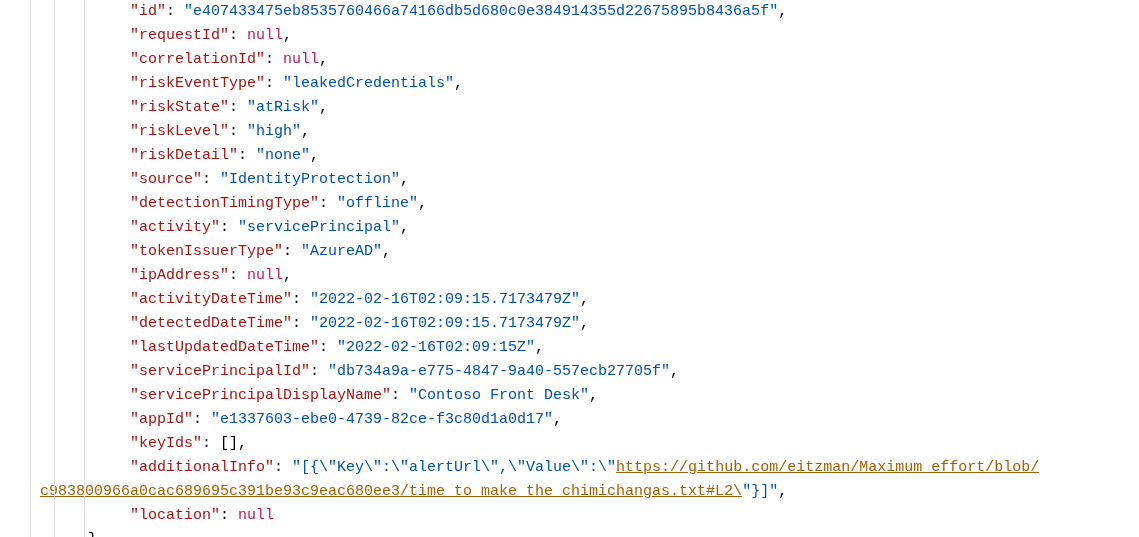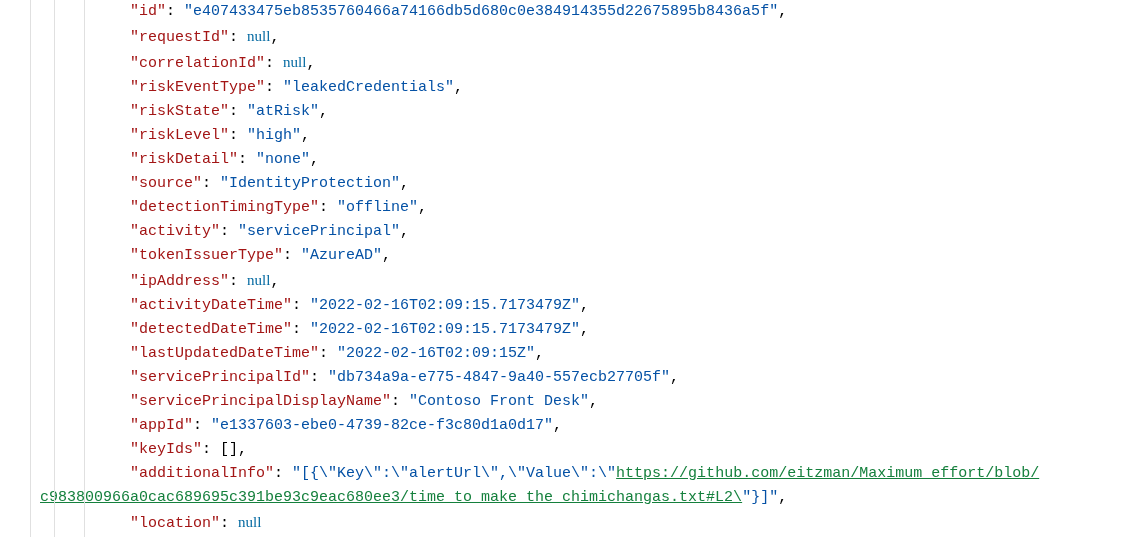--- a/index.html
+++ b/index.html
@@ -29,24 +29,24 @@
     .json-block {
       padding-left: 110px;
       position: relative;
     }
     .json-line {
       white-space: normal;
       word-break: break-all;
     }
     .key { color: #a31515; }
     .str { color: #0451a5; }
-    .kw { color: #0369a1; font-family: Liberation Serif, serif; }
+    .kw { color: #be185d; }
     .punct { color: #000000; }
     .link {
-      color: #15803d;
+      color: #a16207;
       text-decoration: underline;
     }
     .closing-brace {
       padding-left: 68px;
       color: #000;
     }
     .additional-wrap {
       text-indent: 0;
     }
     .cont-line {

